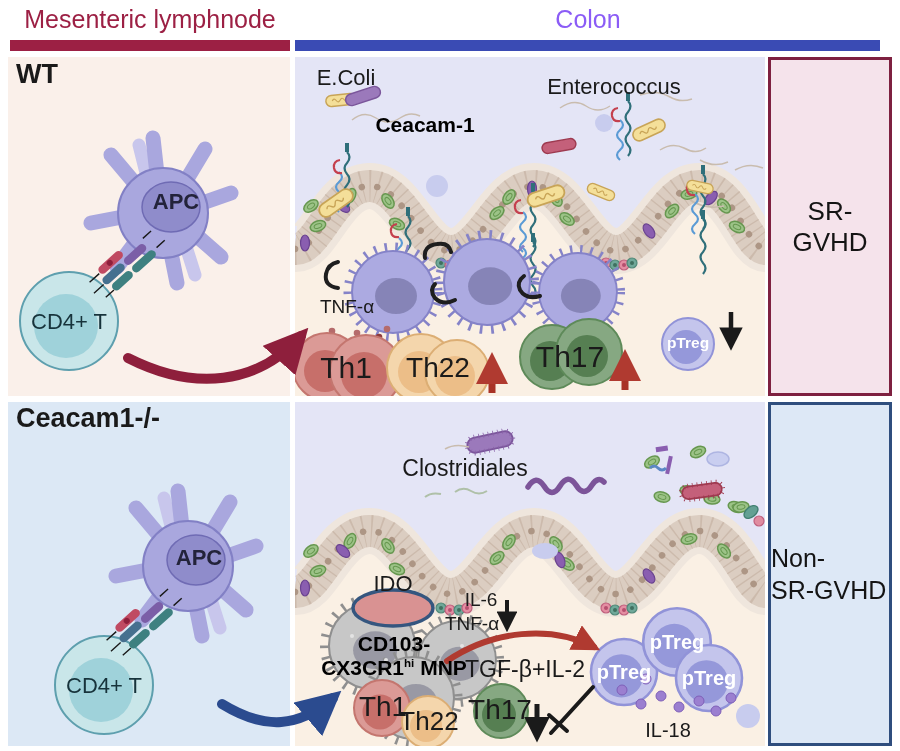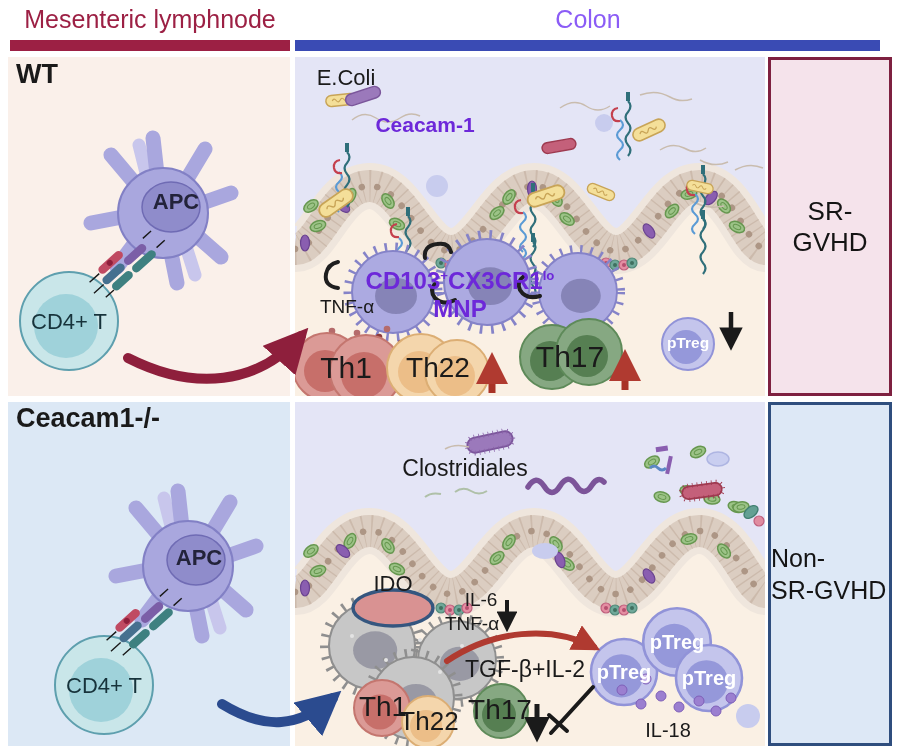--- a/index.html
+++ b/index.html
@@ -7,21 +7,21 @@
        font-family:"Liberation Sans",sans-serif;}
   #gfx{position:absolute;left:0;top:0;z-index:2;pointer-events:none;}
   .pan{position:absolute;z-index:1;}
   #pan-wt{left:8px;top:57px;width:282px;height:339px;background:#FAF0EA;}
   #pan-ko{left:8px;top:402px;width:282px;height:344px;background:#DCE8F5;}
   .hbar{position:absolute;top:40px;height:11px;z-index:1;}
   #bar-left{left:10px;width:280px;background:#9C2044;}
   #bar-right{left:295px;width:585px;background:#3A4BB4;}
   .lab{position:absolute;z-index:3;color:#1A1A1A;white-space:nowrap;line-height:1.1;}
   .cx{transform:translateX(-50%);text-align:center;}
-  .red{color:#6d28d9;font-weight:bold;text-align:center;}
+  .red{color:#000000;font-weight:bold;text-align:center;}
   sup{font-size:0.55em;vertical-align:super;}
   #l-htl{left:150px;top:6px;font-size:25px;font-weight:500;color:#9C2044;text-align:center;}
   #l-htr{left:588px;top:6px;font-size:25px;font-weight:500;color:#8b5cf6;}
   #l-wt{left:16px;top:60px;font-size:27px;font-weight:bold;}
   #l-ko{left:16px;top:404px;font-size:27px;font-weight:bold;}
   #l-apc-wt{left:176px;top:190px;font-size:22px;font-weight:bold;color:#23233A;}
   #l-cd4-wt{left:69px;top:310px;font-size:22px;color:#17333B;}
   #l-apc-ko{left:199px;top:546px;font-size:22px;font-weight:bold;color:#23233A;}
   #l-cd4-ko{left:104px;top:674px;font-size:22px;color:#17333B;}
   #l-ecoli{left:346px;top:66px;font-size:22px;}
@@ -428,38 +428,39 @@
   <div class="lab cx" id="l-htr">Colon</div>
   <div class="lab" id="l-wt">WT</div>
   <div class="lab" id="l-ko">Ceacam1-/-</div>
 
   <div class="lab cx" id="l-apc-wt">APC</div>
   <div class="lab cx" id="l-cd4-wt">CD4+ T</div>
   <div class="lab cx" id="l-apc-ko">APC</div>
   <div class="lab cx" id="l-cd4-ko">CD4+ T</div>
 
   <div class="lab cx" id="l-ecoli">E.Coli</div>
+  <div class="lab cx" id="l-ent">Enterococcus</div>
   <div class="lab cx red" id="l-cea">Ceacam-1</div>
 
-  <div class="lab cx red" id="l-mnp-wt">
-    <div><span>CD103</span><sup>+</sup><span>CX3CR1</span><sup>lo</sup></div>
-    <div>MNP</div>
-  </div>
   <div class="lab cx" id="l-tnf-wt">TNF-α</div>
 
   <div class="lab cx" id="l-th1-wt">Th1</div>
   <div class="lab cx" id="l-th22-wt">Th22</div>
   <div class="lab cx" id="l-th17-wt">Th17</div>
   <div class="lab cx" id="l-ptreg-wt">pTreg</div>
 
   <div class="lab cx" id="l-clo">Clostridiales</div>
   <div class="lab cx" id="l-ido">IDO</div>
   <div class="lab cx" id="l-il6">IL-6</div>
   <div class="lab cx" id="l-tnf-ko">TNF-α</div>
 
+  <div class="lab cx red" id="l-mnp-ko">
+    <div>CD103-</div>
+    <div><span>CX3CR1</span><sup>hi</sup><span> MNP</span></div>
+  </div>
   <div class="lab cx" id="l-tgf">TGF-β+IL-2</div>
 
   <div class="lab cx" id="l-th1-ko">Th1</div>
   <div class="lab cx" id="l-th22-ko">Th22</div>
   <div class="lab cx" id="l-th17-ko">Th17</div>
   <div class="lab cx pt-ko" id="l-pt1">pTreg</div>
   <div class="lab cx pt-ko" id="l-pt2">pTreg</div>
   <div class="lab cx pt-ko" id="l-pt3">pTreg</div>
   <div class="lab cx" id="l-il10">IL-18</div>
 

